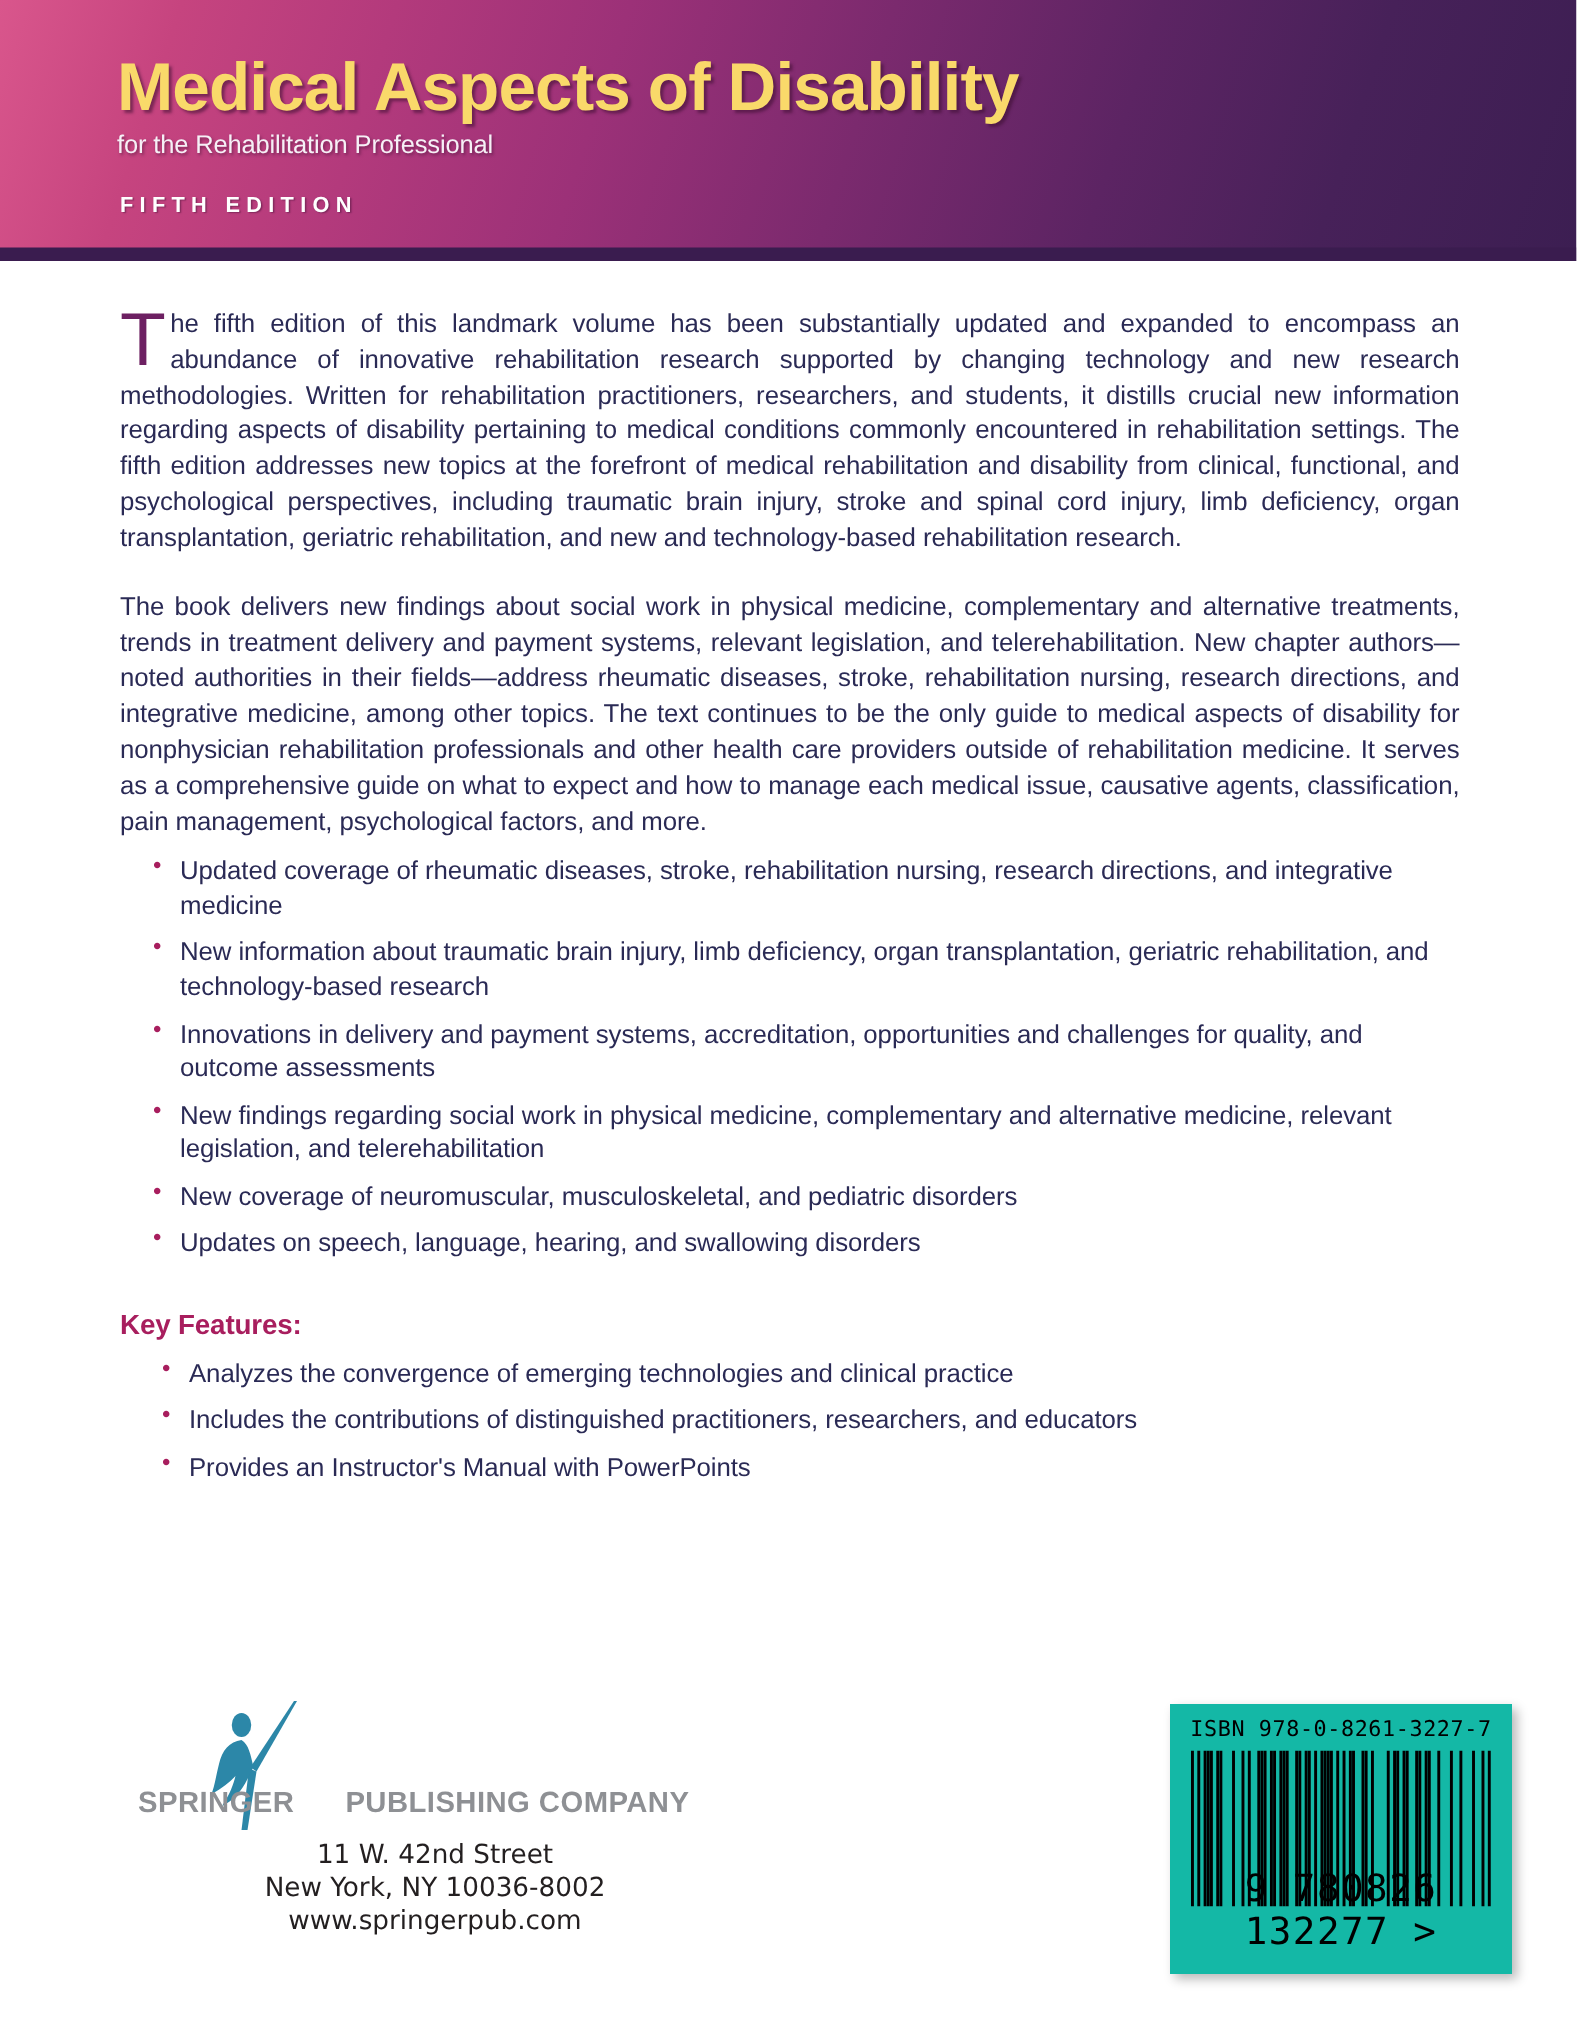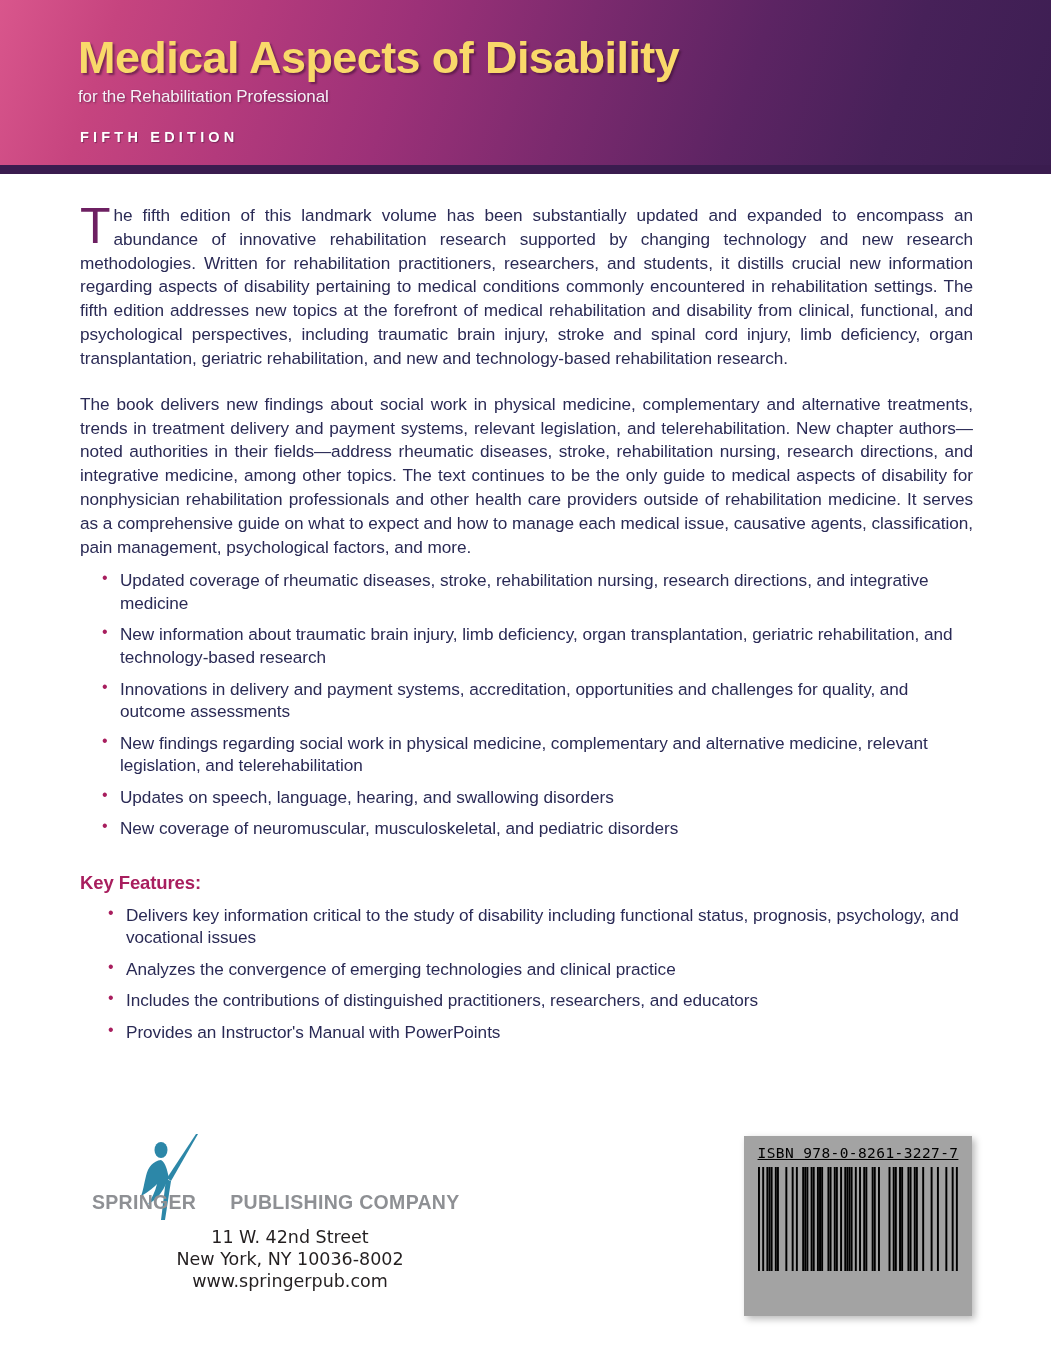--- a/index.html
+++ b/index.html
@@ -198,29 +198,28 @@
     font-size: 17.5px;
     line-height: 1.26;
     color: #231f20;
     font-family: "DejaVu Sans", sans-serif;
     text-align: center;
   }
 
   
   .barcode-box {
     position: absolute;
-    left: 744px;
+    left: 780px;
     top: 8px;
     width: 228px;
     height: 180px;
-    background: #a3a3a3;
+    background: #14b8a6;
     box-shadow: 3px 3px 7px rgba(0,0,0,0.28);
     box-sizing: border-box;
     padding: 9px 0 0 0;
-    text-decoration: underline;
   }
   .isbn-text {
     text-align: center;
     font-family: "DejaVu Sans Mono", monospace;
     font-size: 14.5px;
     letter-spacing: 0.4px;
     color: #000000;
     margin-bottom: 6px;
   }
   .bars {
@@ -260,27 +259,26 @@
     <span class="dropcap">T</span><span>he fifth edition of this landmark volume has been substantially updated and expanded to encompass an abundance of innovative rehabilitation research supported by changing technology and new research methodologies. Written for rehabilitation practitioners, researchers, and students, it distills crucial new information regarding aspects of disability pertaining to medical conditions commonly encountered in rehabilitation settings. The fifth edition addresses new topics at the forefront of medical rehabilitation and disability from clinical, functional, and psychological perspectives, including traumatic brain injury, stroke and spinal cord injury, limb deficiency, organ transplantation, geriatric rehabilitation, and new and technology-based rehabilitation research.</span>
   </p>
 
   <p class="para para-second">The book delivers new findings about social work in physical medicine, complementary and alternative treatments, trends in treatment delivery and payment systems, relevant legislation, and telerehabilitation. New chapter authors—noted authorities in their fields—address rheumatic diseases, stroke, rehabilitation nursing, research directions, and integrative medicine, among other topics. The text continues to be the only guide to medical aspects of disability for nonphysician rehabilitation professionals and other health care providers outside of rehabilitation medicine. It serves as a comprehensive guide on what to expect and how to manage each medical issue, causative agents, classification, pain management, psychological factors, and more.</p>
 
   <ul class="feature-list">
     <li>Updated coverage of rheumatic diseases, stroke, rehabilitation nursing, research directions, and integrative medicine</li>
     <li>New information about traumatic brain injury, limb deficiency, organ transplantation, geriatric rehabilitation, and technology-based research</li>
     <li>Innovations in delivery and payment systems, accreditation, opportunities and challenges for quality, and outcome assessments</li>
     <li>New findings regarding social work in physical medicine, complementary and alternative medicine, relevant legislation, and telerehabilitation</li>
+    <li>New coverage of neuromuscular, musculoskeletal, and pediatric disorders</li>
     <li>Updates on speech, language, hearing, and swallowing disorders</li>
-    <li>New coverage of neuromuscular, musculoskeletal, and pediatric disorders</li>
   </ul>
 
   <div class="section-head key">Key Features:</div>
   <ul class="feature-list indent-more">
-    <li>Delivers key information critical to the study of disability including functional status, prognosis, psychology, and vocational issues</li>
     <li>Analyzes the convergence of emerging technologies and clinical practice</li>
     <li>Includes the contributions of distinguished practitioners, researchers, and educators</li>
     <li>Provides an Instructor's Manual with PowerPoints</li>
   </ul>
 </div>
 
 <div class="footer">
 
   <div class="publisher">
     <div class="pub-logo-row">
@@ -349,15 +347,16 @@
           <rect x="155.79" y="0" width="1.94" height="104"></rect>
           <rect x="157.89" y="0" width="1.94" height="104"></rect>
           <rect x="164.21" y="0" width="1.94" height="104"></rect>
           <rect x="172.63" y="0" width="1.94" height="104"></rect>
           <rect x="178.95" y="0" width="1.94" height="104"></rect>
           <rect x="187.37" y="0" width="1.94" height="104"></rect>
           <rect x="193.68" y="0" width="1.94" height="104"></rect>
           <rect x="197.89" y="0" width="1.94" height="104"></rect>
         </g>
     </svg>
+    <div class="ean-digits">9 780826 132277 &gt;</div>
   </div>
 
 </div>
 
 </body></html>

